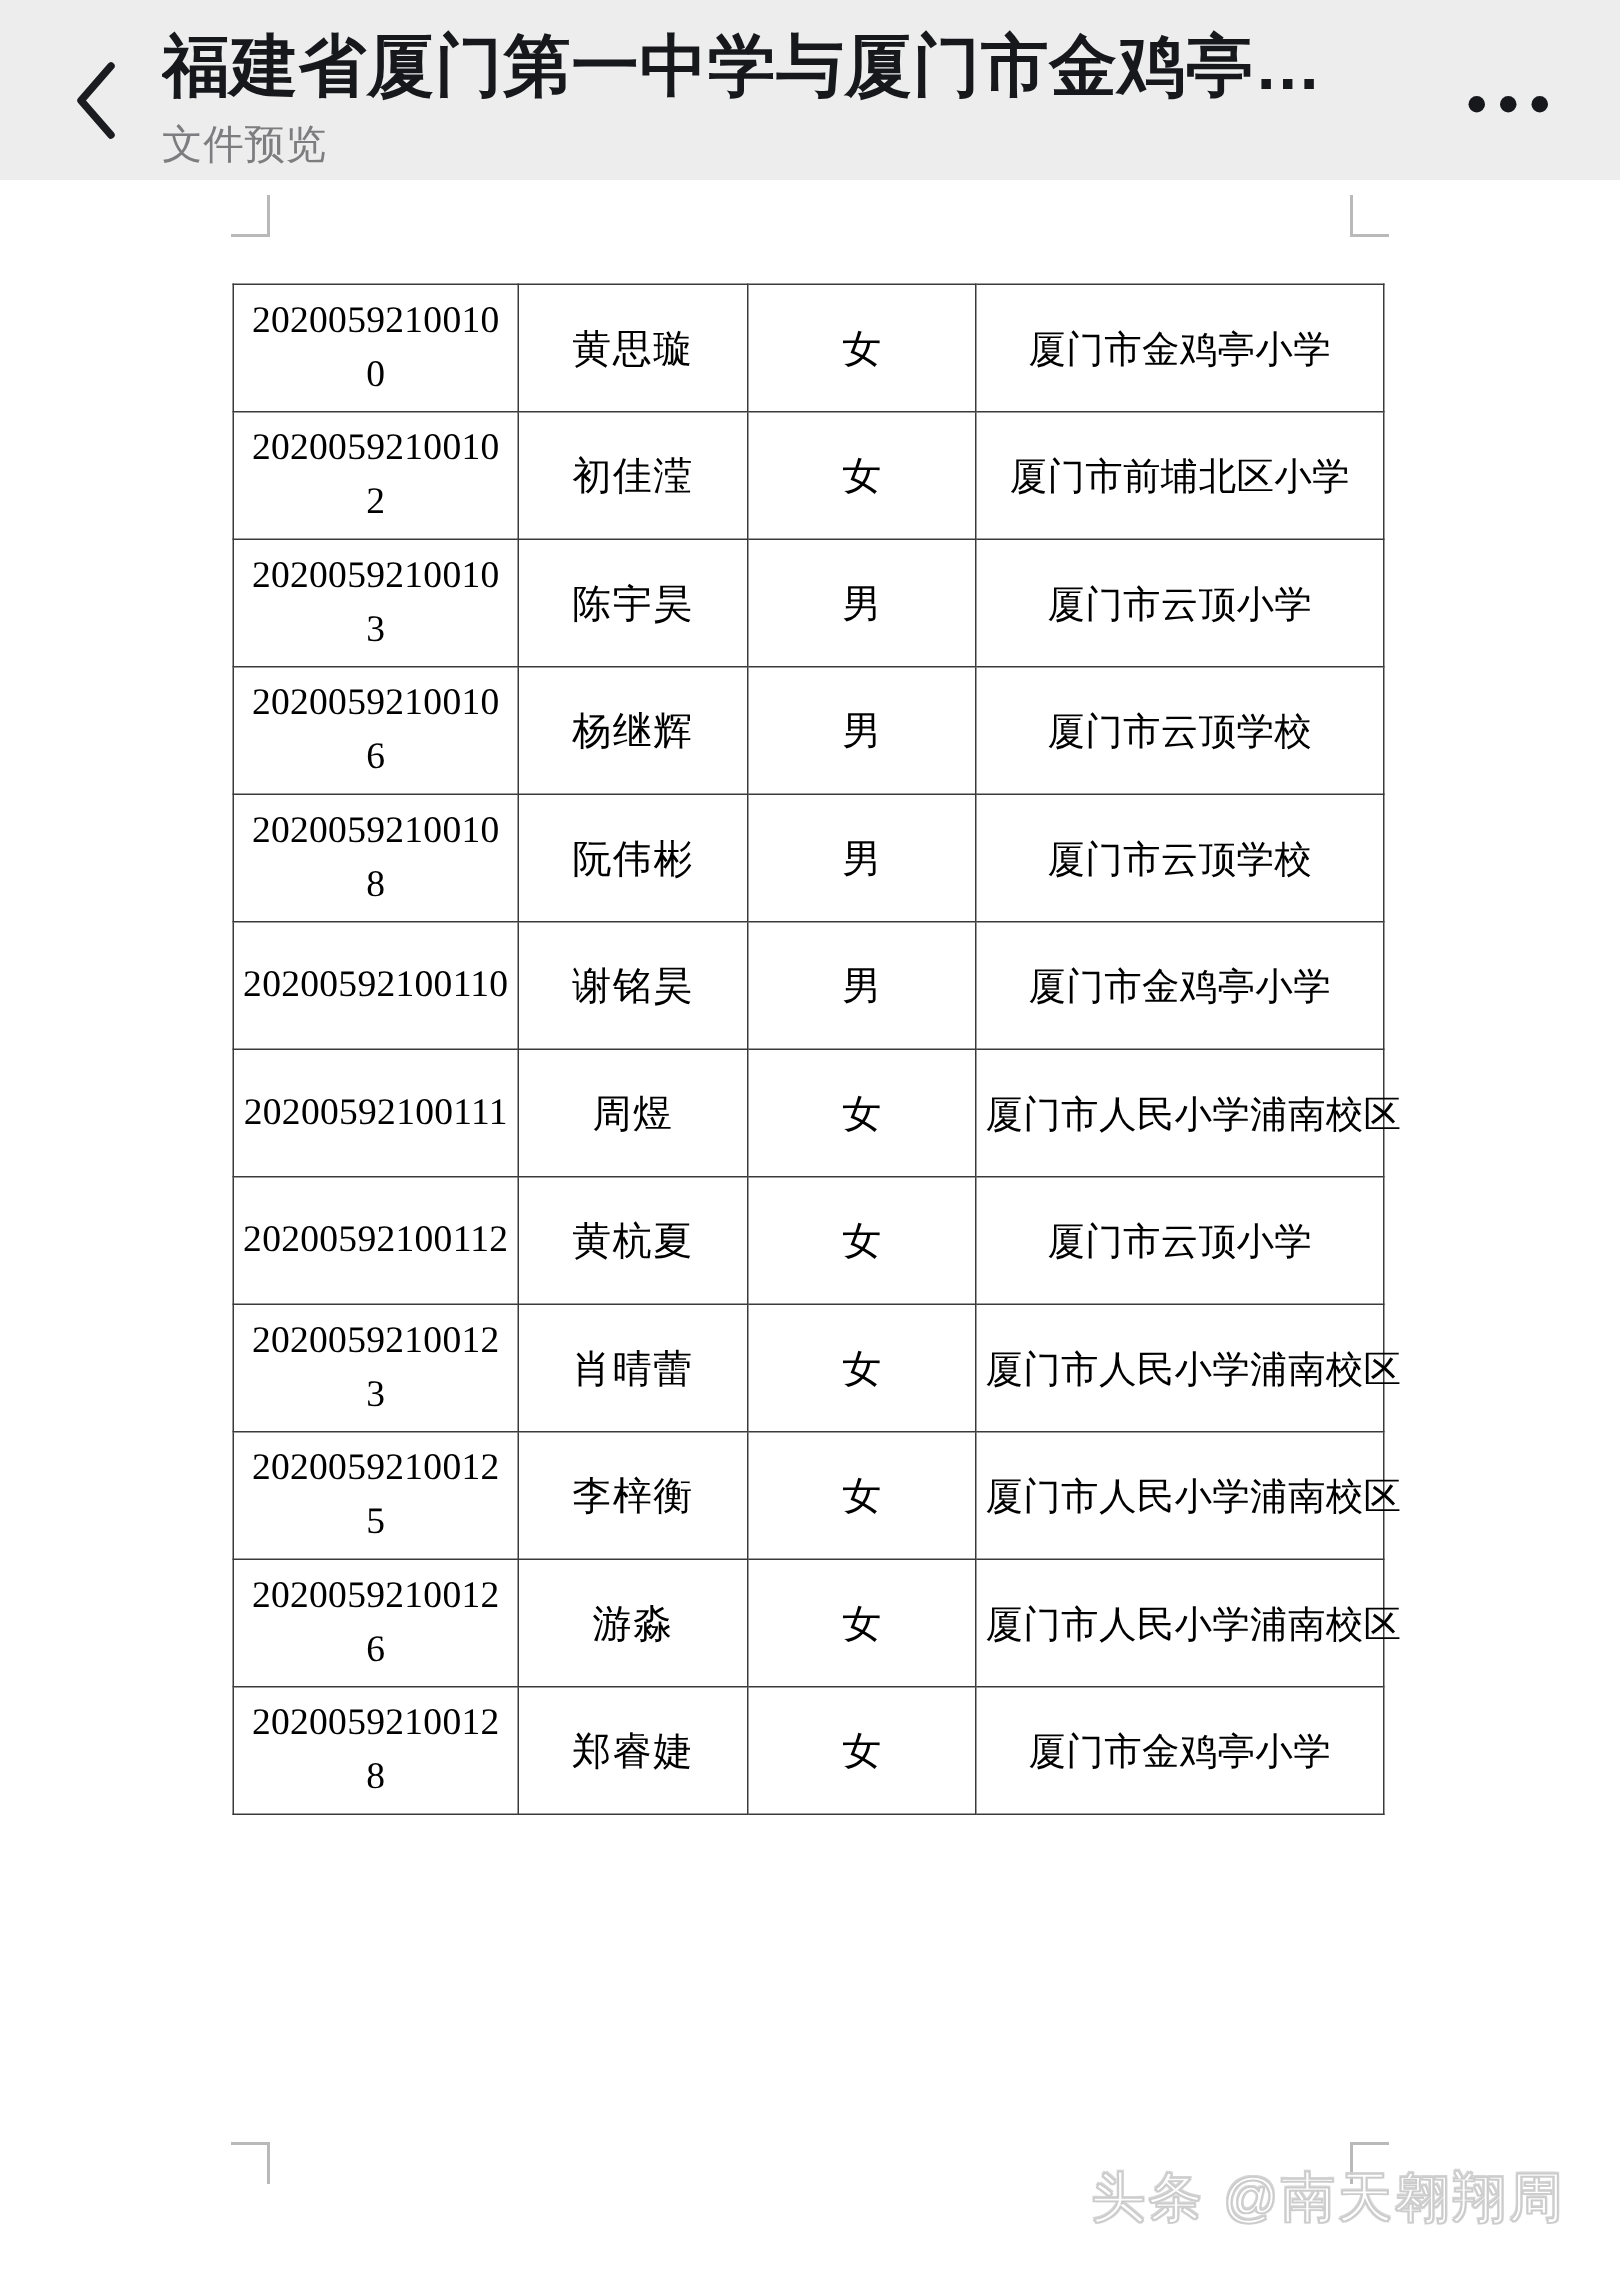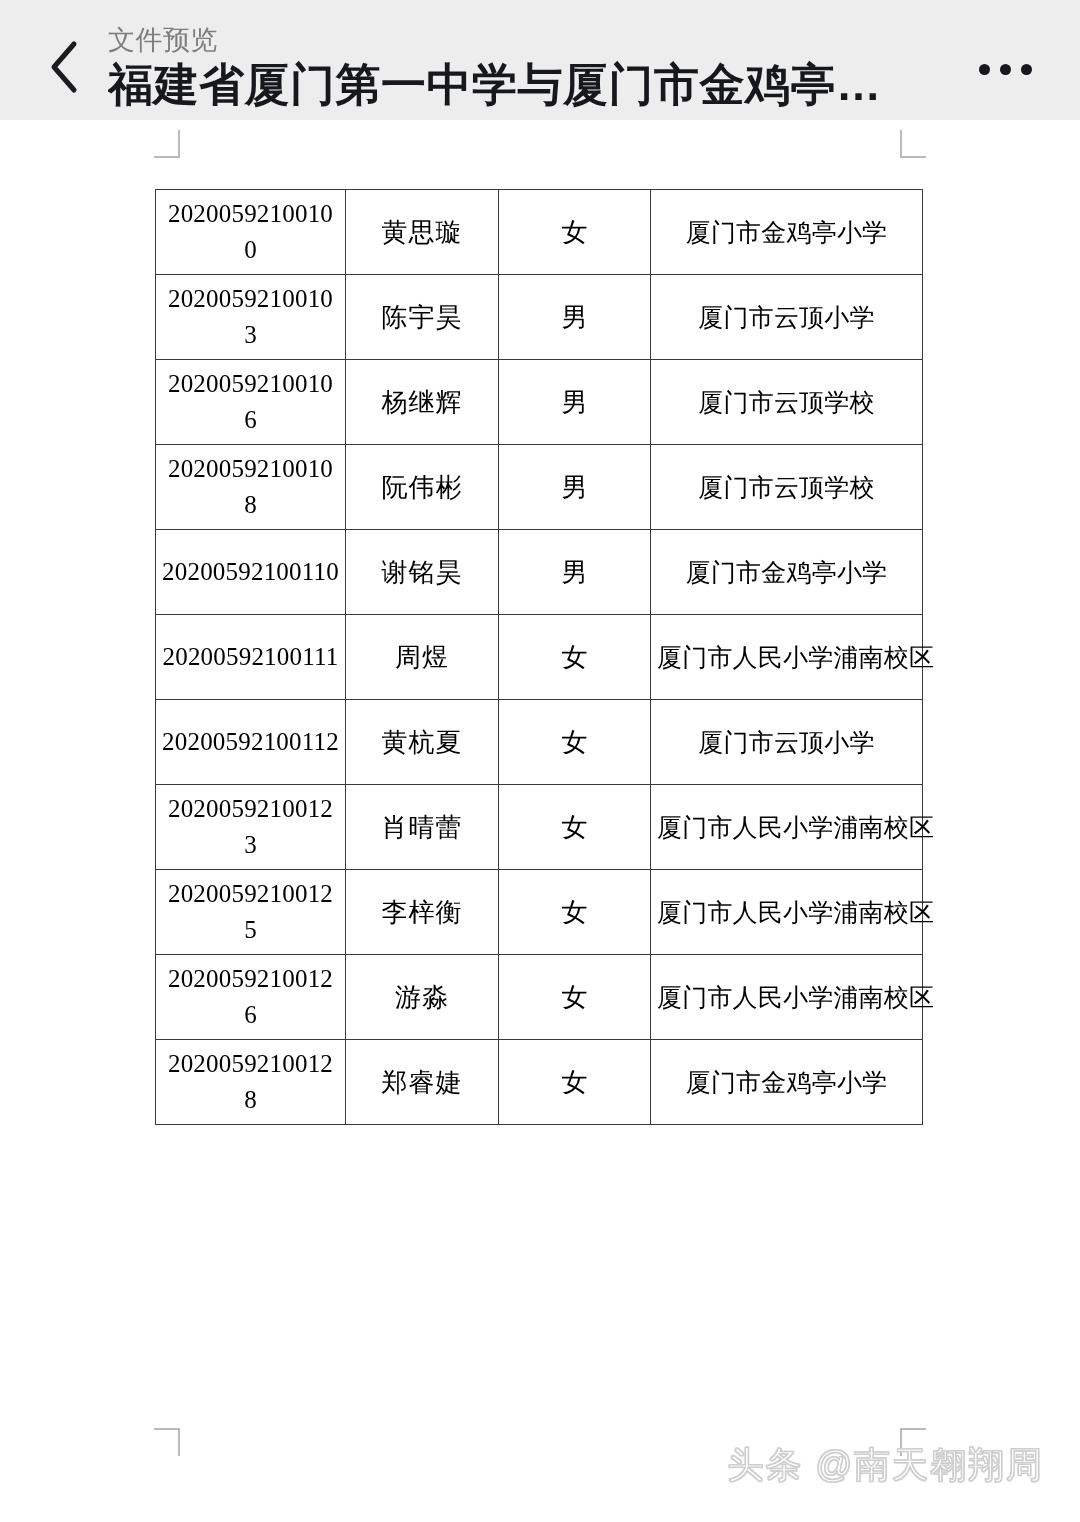--- a/index.html
+++ b/index.html
@@ -193,22 +193,22 @@
 
   <div id="back-button">
     <span>
       <svg width="34" height="56" viewBox="0 0 34 56" fill="none" aria-hidden="true">
         <path d="M27 5 L7 28 L27 51" stroke="#1b1c1f" stroke-width="5" stroke-linecap="round" stroke-linejoin="round" fill="none"></path>
       </svg>
     </span>
   </div>
 
   <div id="bar-text">
+    <div id="bar-title">福建省厦门第一中学与厦门市金鸡亭…</div>
     <div id="bar-subtitle">文件预览</div>
-    <div id="bar-title">福建省厦门第一中学与厦门市金鸡亭…</div>
   </div>
 
   <div id="more-button">
     <span class="dot"></span>
     <span class="dot"></span>
     <span class="dot"></span>
   </div>
 </div>
 
 <div id="doc-page">
@@ -241,20 +241,34 @@
           </td>
           <td class="col-gender">
             <div class="cell-gender">女</div>
           </td>
           <td class="col-school">
             <div class="cell-school">厦门市金鸡亭小学</div>
           </td>
         </tr>
         <tr>
           <td class="col-id">
+            <div class="cell-id">20200592100102</div>
+          </td>
+          <td class="col-name">
+            <div class="cell-name">初佳滢</div>
+          </td>
+          <td class="col-gender">
+            <div class="cell-gender">女</div>
+          </td>
+          <td class="col-school">
+            <div class="cell-school">厦门市前埔北区小学</div>
+          </td>
+        </tr>
+        <tr>
+          <td class="col-id">
             <div class="cell-id">20200592100103</div>
           </td>
           <td class="col-name">
             <div class="cell-name">陈宇昊</div>
           </td>
           <td class="col-gender">
             <div class="cell-gender">男</div>
           </td>
           <td class="col-school">
             <div class="cell-school">厦门市云顶小学</div>

